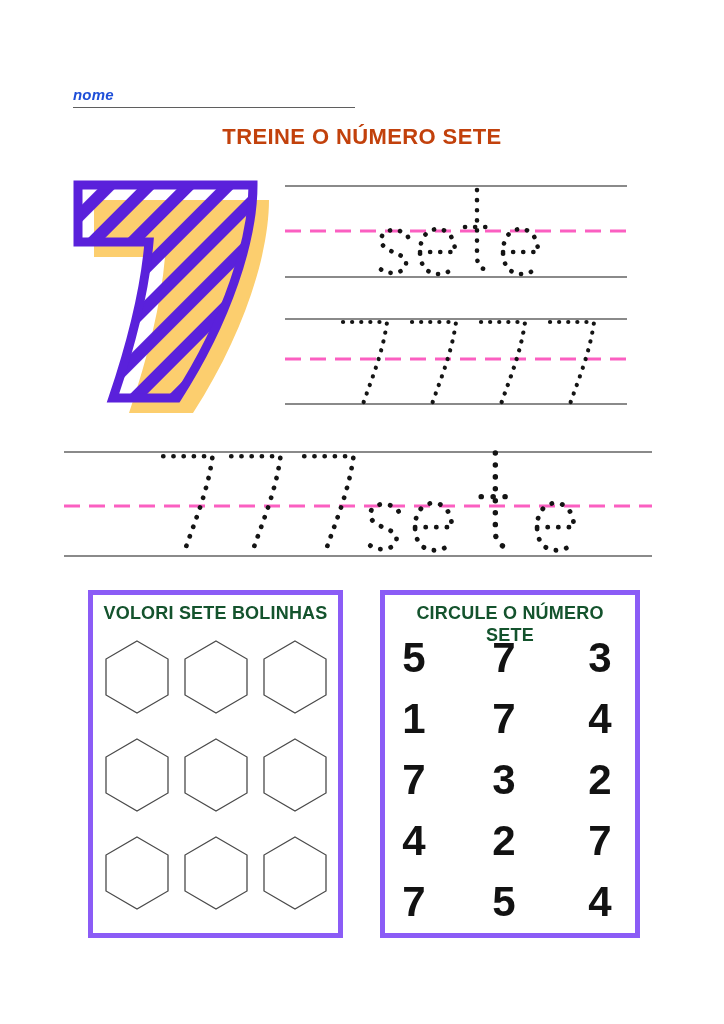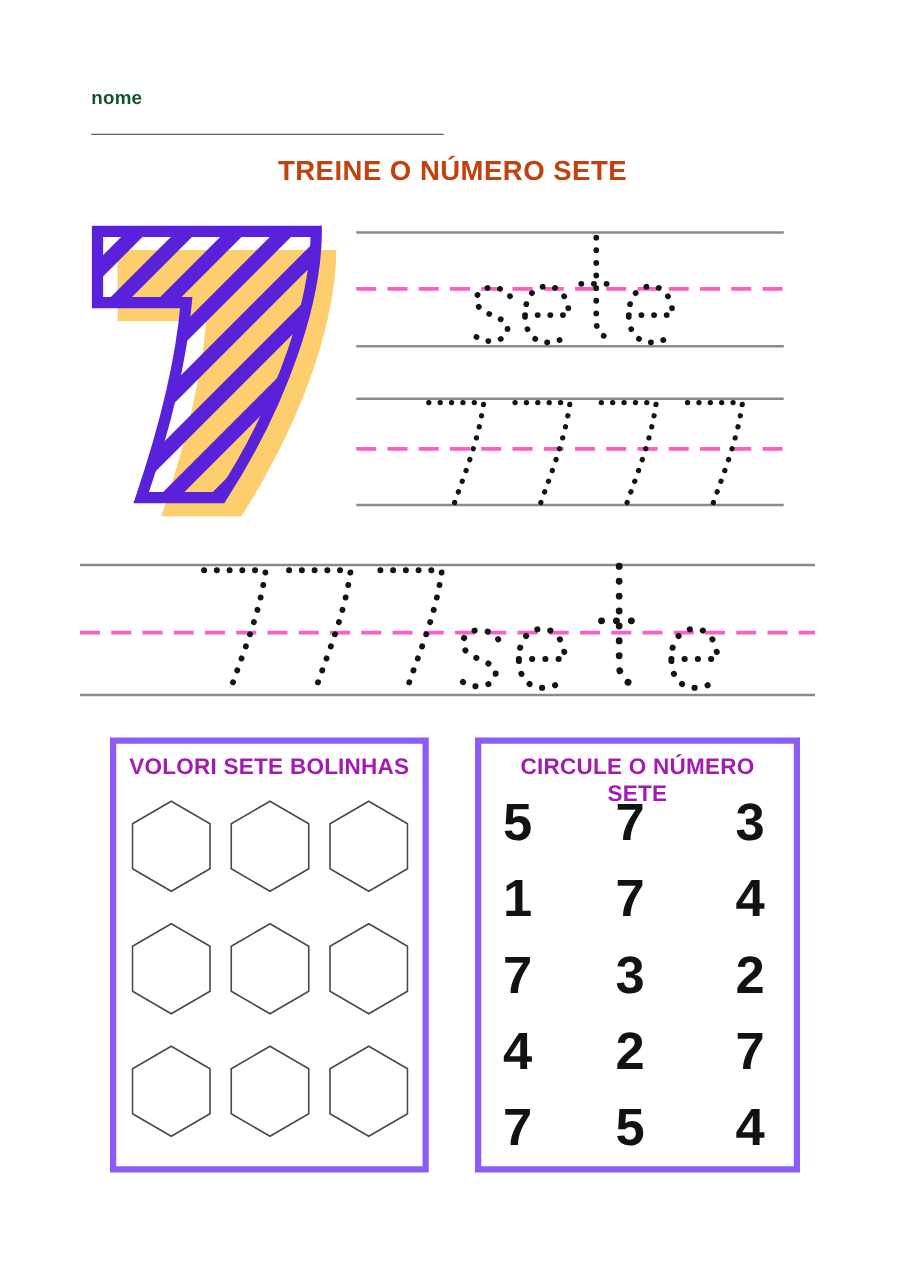--- a/index.html
+++ b/index.html
@@ -1,22 +1,22 @@
 <!DOCTYPE html>
 <html><head>
 <meta charset="utf-8">
 <style>
   html,body { margin:0; padding:0; background:#ffffff; }
   .page {
     position:relative; width:724px; height:1024px; background:#ffffff;
     font-family:"Liberation Sans", sans-serif; overflow:hidden; color:#1c1c1c;
   }
   .nome-label {
-    position:absolute; left:73px; top:70px; font-size:15px; font-weight:700;
-    color:#14532d; letter-spacing:.2px;
+    position:absolute; left:73px; top:86px; font-size:15px; font-weight:700;
+    color:#1d4ed8; letter-spacing:.2px;font-style:italic;
   }
   .nome-line {
     position:absolute; left:73px; top:107px; width:282px; height:1px;
     background:#5f5f5f;
   }
   .page-title {
     position:absolute; left:0; top:124px; width:100%; text-align:center;
     font-size:22px; font-weight:600; letter-spacing:.4px; color:#c2410c;
   }
   .practice-svg { position:absolute; left:0; top:170px; }
@@ -31,21 +31,21 @@
   .seven-shadow  { fill:#fcce6e; }
 
   .activity-box {
     position:absolute; top:590px; height:348px; border:5px solid #8b5cf6;
     box-sizing:border-box; background:#fff;
   }
   .box-color  { left:88px;  width:255px; }
   .box-circle { left:380px; width:260px; }
   .box-title {
     margin:8px auto 0 auto; text-align:center; font-size:18px; font-weight:600;
-    color:#a21caf; letter-spacing:.2px; line-height:1.2; position:relative; z-index:2;
+    color:#14532d; letter-spacing:.2px; line-height:1.2; position:relative; z-index:2;
   }
   .box-circle .box-title { width:210px; }
   .hex-grid {
     position:absolute; left:0; top:45px; width:100%;
     display:grid; grid-template-columns:repeat(3,64px);
     column-gap:15px; row-gap:24px; justify-content:center;
   }
   .hex { width:64px; height:74px; display:block; }
   .hex polygon { fill:none; stroke:#4a4a4a; stroke-width:1.3; }
   .num-grid {

